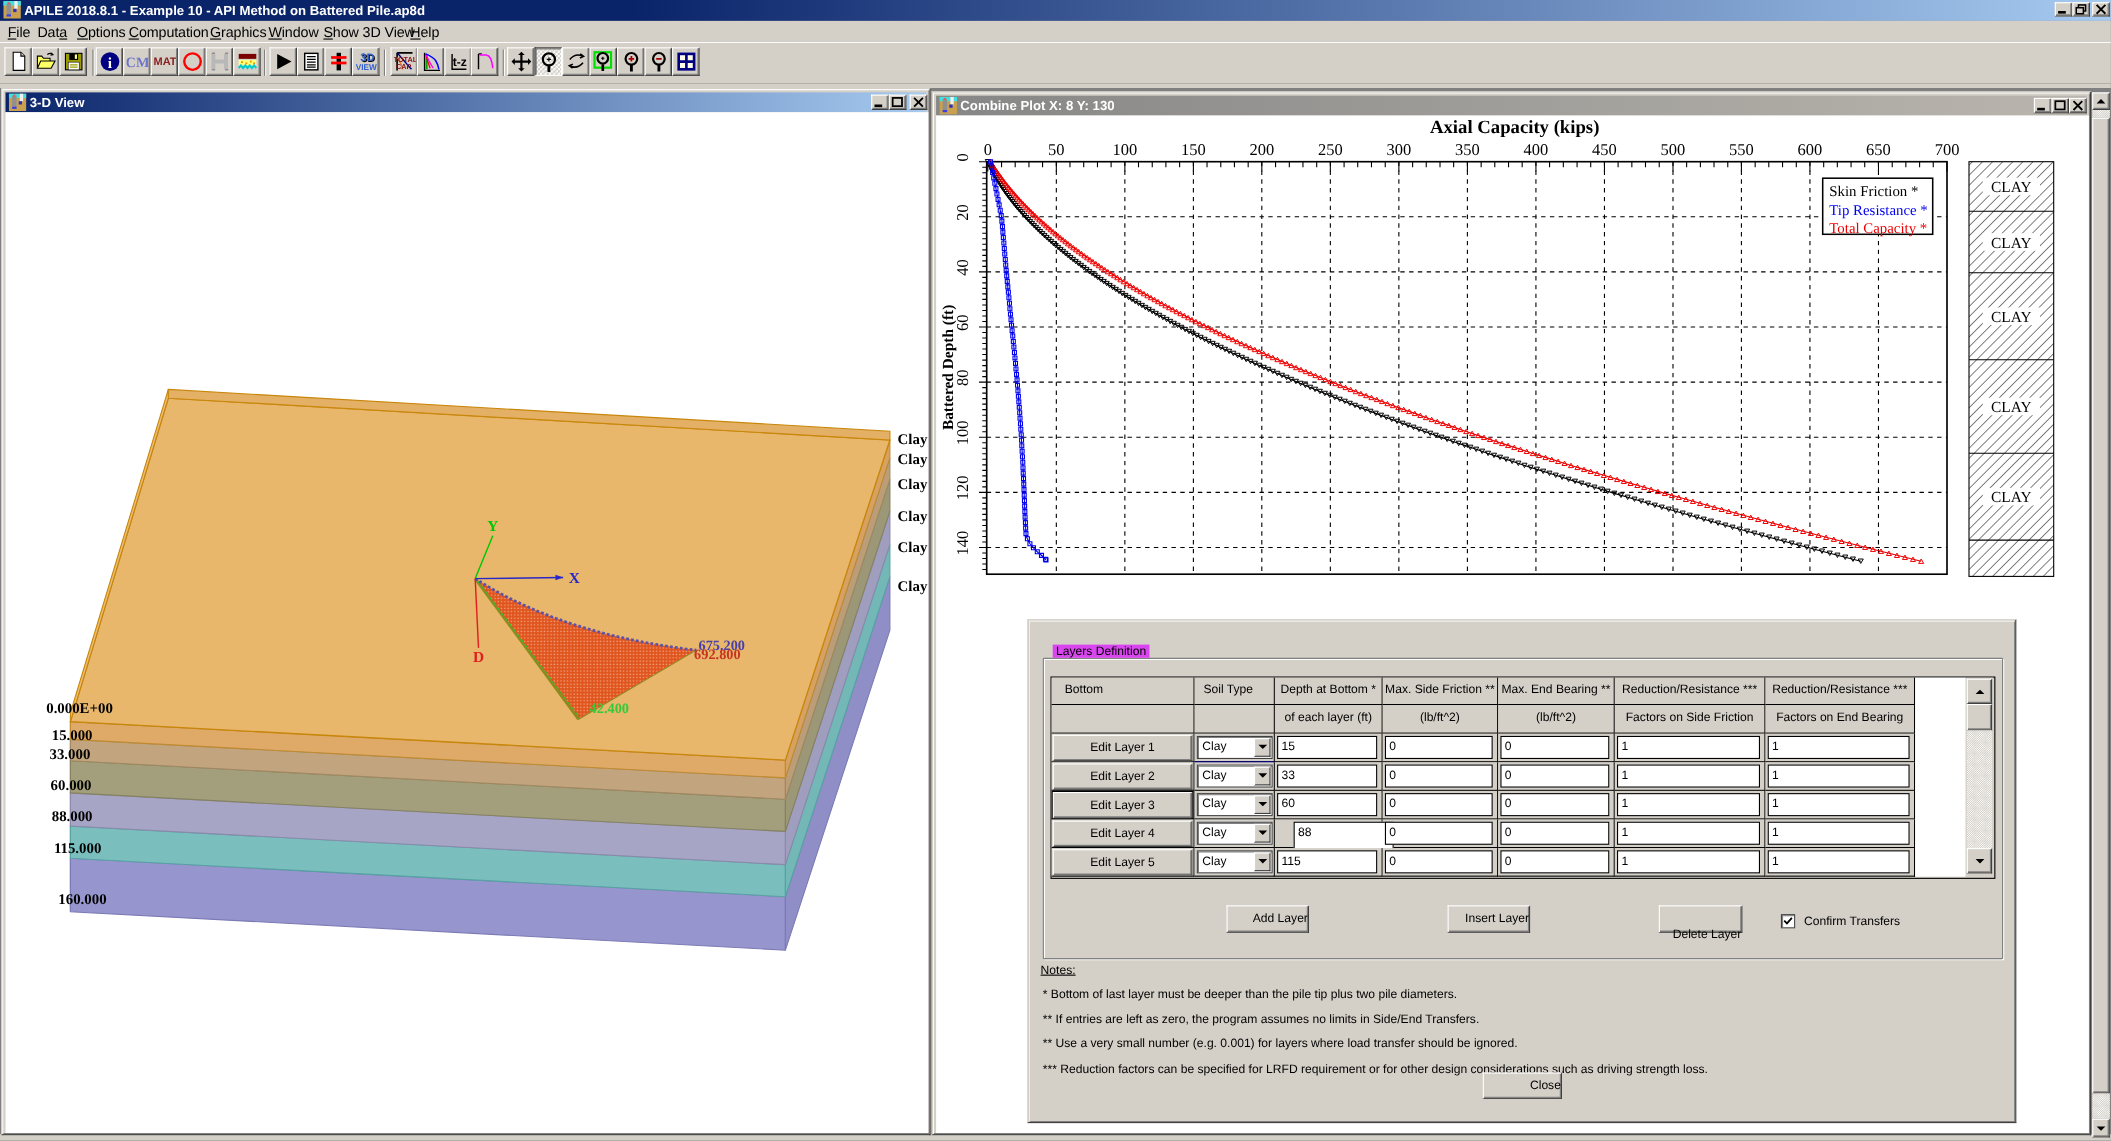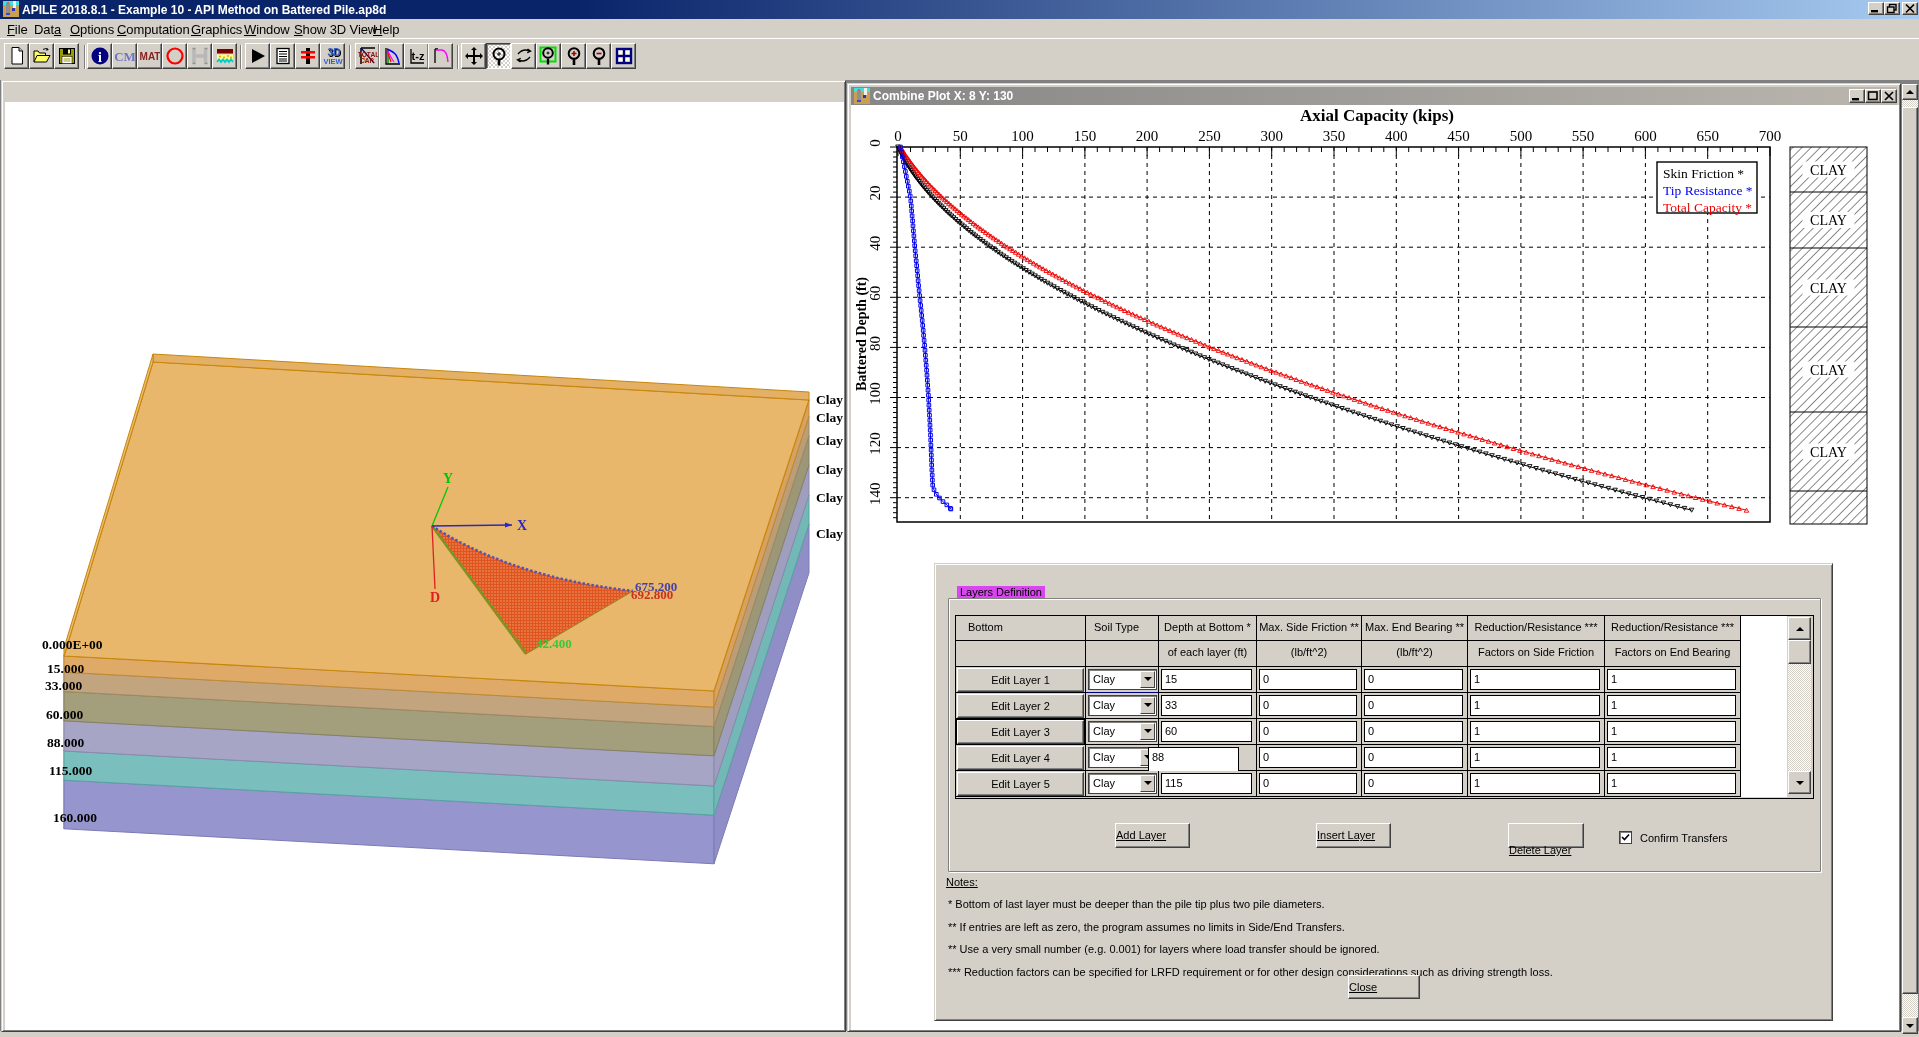--- a/index.html
+++ b/index.html
@@ -43,21 +43,21 @@
 .wincontent { position:absolute; background:#fff; }
 
 #dialog { background:#D4D0C8; font-size:11px;
   border-top:1px solid #D4D0C8; border-left:1px solid #D4D0C8;
   border-right:1px solid #404040; border-bottom:1px solid #404040;
   box-shadow:inset 1px 1px 0 #fff, inset -1px -1px 0 #808080; }
 .raised { background:#D4D0C8;
   border-top:1px solid #fff; border-left:1px solid #fff;
   border-right:1px solid #404040; border-bottom:1px solid #404040;
   box-shadow:inset -1px -1px 0 #808080; }
-.btn { position:absolute; text-align:left; font-size:11px;text-decoration:underline; }
+.btn { position:absolute; text-align:right; font-size:11px; }
 .groupbox { position:absolute; border:1px solid #808080; border-radius:1px;
   box-shadow:1px 1px 0 #fff, inset 1px 1px 0 #fff; }
 .hcell { position:absolute; background:#D4D0C8; border-right:1.5px solid #000; border-bottom:1.5px solid #000;
   text-align:center; padding-top:5px; }
 .wcell { position:absolute; background:#D4D0C8; border-right:1.5px solid #000; border-bottom:1.5px solid #000; }
 .winput { position:absolute; background:#fff; border:1px solid #000; font-size:11px; padding:3px 0 0 3px; }
 .editbtn { position:absolute; background:#D4D0C8; text-align:center; padding-top:5px;
   border-top:1px solid #fff; border-left:1px solid #fff;
   border-right:1px solid #404040; border-bottom:1px solid #404040;
   box-shadow:inset -1px -1px 0 #808080; }
@@ -282,20 +282,41 @@
     <path d="M10,3 v14 M3,10 h14" stroke="#000080" stroke-width="2.4"></path>
       </svg>
     </div>
 </div>
 
 <div class="abs" id="mdi" style="left:0;top:76px;width:1919px;height:961px;background:#808080">
   <div class="abs" style="left:0;top:0;width:1919px;height:4px;background:#D4D0C8"></div>
   <div class="abs" style="left:0;top:955px;width:1919px;height:6px;background:#D4D0C8"></div>
 
   <div class="win" style="left:1px;top:4px;width:845px;height:952px">
+    <div class="caption active">
+      <svg class="abs" style="left:3px;top:1px" width="16" height="16">
+        <rect width="16" height="16" fill="#C8A050"></rect>
+        <rect width="16" height="4" fill="#40E0E0"></rect>
+        <rect x="3" y="2" width="4" height="12" fill="#909090"></rect>
+        <rect x="10" y="0" width="3" height="7" fill="#F0F0F0"></rect>
+        <rect x="4" y="1" width="2" height="2" fill="#E06060"></rect>
+        <rect x="9" y="7" width="3" height="3" fill="#3030C0"></rect>
+        <rect x="3" y="12" width="4" height="2" fill="#4040E0"></rect>
+      </svg>
+      <span class="abs" style="left:22px;top:2px">3-D View</span>
+      <div class="capbtn" style="left:787px;top:2px"><svg width="14" height="12">
+            <rect x="2" y="8" width="7" height="2.4" fill="#000"></rect>
+          </svg></div>
+      <div class="capbtn" style="left:803px;top:2px"><svg width="14" height="12">
+            <rect x="2.5" y="2" width="8.5" height="7.5" fill="none" stroke="#000" stroke-width="1.6"></rect>
+          </svg></div>
+      <div class="capbtn" style="left:822px;top:2px"><svg width="14" height="12">
+            <path d="M3,2 L11,10 M11,2 L3,10" stroke="#000" stroke-width="1.7"></path>
+          </svg></div>
+    </div>
     <div class="wincontent" style="left:3px;top:21px;width:839px;height:928px">
       <svg id="svg3d" width="839" height="928" style="position:absolute;left:0;top:0">
 <polygon points="148.0,384.2 59.0,678.2 59.0,726.8 148.0,432.8" fill="#8381B8" stroke="#7C7AB5" stroke-width="1"></polygon>
 <polygon points="59.0,678.2 709.0,713.2 709.0,761.8 59.0,726.8" fill="#9795CE" stroke="#7C7AB5" stroke-width="1"></polygon>
 <polygon points="709.0,713.2 804.0,422.2 804.0,470.8 709.0,761.8" fill="#908EC7" stroke="#7C7AB5" stroke-width="1"></polygon>
 <polygon points="148.0,355.0 59.0,649.0 59.0,678.2 148.0,384.2" fill="#67A8A7" stroke="#55A3A2" stroke-width="1"></polygon>
 <polygon points="59.0,649.0 709.0,684.0 709.0,713.2 59.0,678.2" fill="#7ABFBE" stroke="#55A3A2" stroke-width="1"></polygon>
 <polygon points="709.0,684.0 804.0,393.0 804.0,422.2 709.0,713.2" fill="#73B7B6" stroke="#55A3A2" stroke-width="1"></polygon>
 <polygon points="148.0,324.8 59.0,618.8 59.0,649.0 148.0,355.0" fill="#9391AF" stroke="#8B89AC" stroke-width="1"></polygon>
 <polygon points="59.0,618.8 709.0,653.8 709.0,684.0 59.0,649.0" fill="#A7A5C5" stroke="#8B89AC" stroke-width="1"></polygon>
@@ -521,21 +542,21 @@
 <div class="wcell" style="left:203px;top:129px;width:98px;height:26px"></div>
 <div class="wcell" style="left:301px;top:129px;width:105px;height:26px"></div>
 <div class="wcell" style="left:406px;top:129px;width:106px;height:26px"></div>
 <div class="wcell" style="left:512px;top:129px;width:137px;height:26px"></div>
 <div class="wcell" style="left:649px;top:129px;width:136px;height:26px"></div>
 <div class="editbtn" style="left:1px;top:130px;width:127px;height:24px;">Edit Layer 4</div>
 <div class="combo" style="left:132px;top:131px;width:69px;height:21px">
           <span class="abs" style="left:4px;top:3px">Clay</span>
           <div class="combobtn"></div>
         </div>
-<div class="winput" style="left:192px;top:131px;width:91px;height:27px">88</div>
+<div class="winput" style="left:220px;top:131px;width:91px;height:27px">88</div>
 <div class="winput" style="left:303px;top:131px;width:98px;height:21px">0</div>
 <div class="winput" style="left:408px;top:131px;width:99px;height:21px">0</div>
 <div class="winput" style="left:514px;top:131px;width:130px;height:21px">1</div>
 <div class="winput" style="left:651px;top:131px;width:129px;height:21px">1</div>
 <div class="wcell" style="left:0px;top:155px;width:130px;height:26px"></div>
 <div class="wcell" style="left:130px;top:155px;width:73px;height:26px"></div>
 <div class="wcell" style="left:203px;top:155px;width:98px;height:26px"></div>
 <div class="wcell" style="left:301px;top:155px;width:105px;height:26px"></div>
 <div class="wcell" style="left:406px;top:155px;width:106px;height:26px"></div>
 <div class="wcell" style="left:512px;top:155px;width:137px;height:26px"></div>

